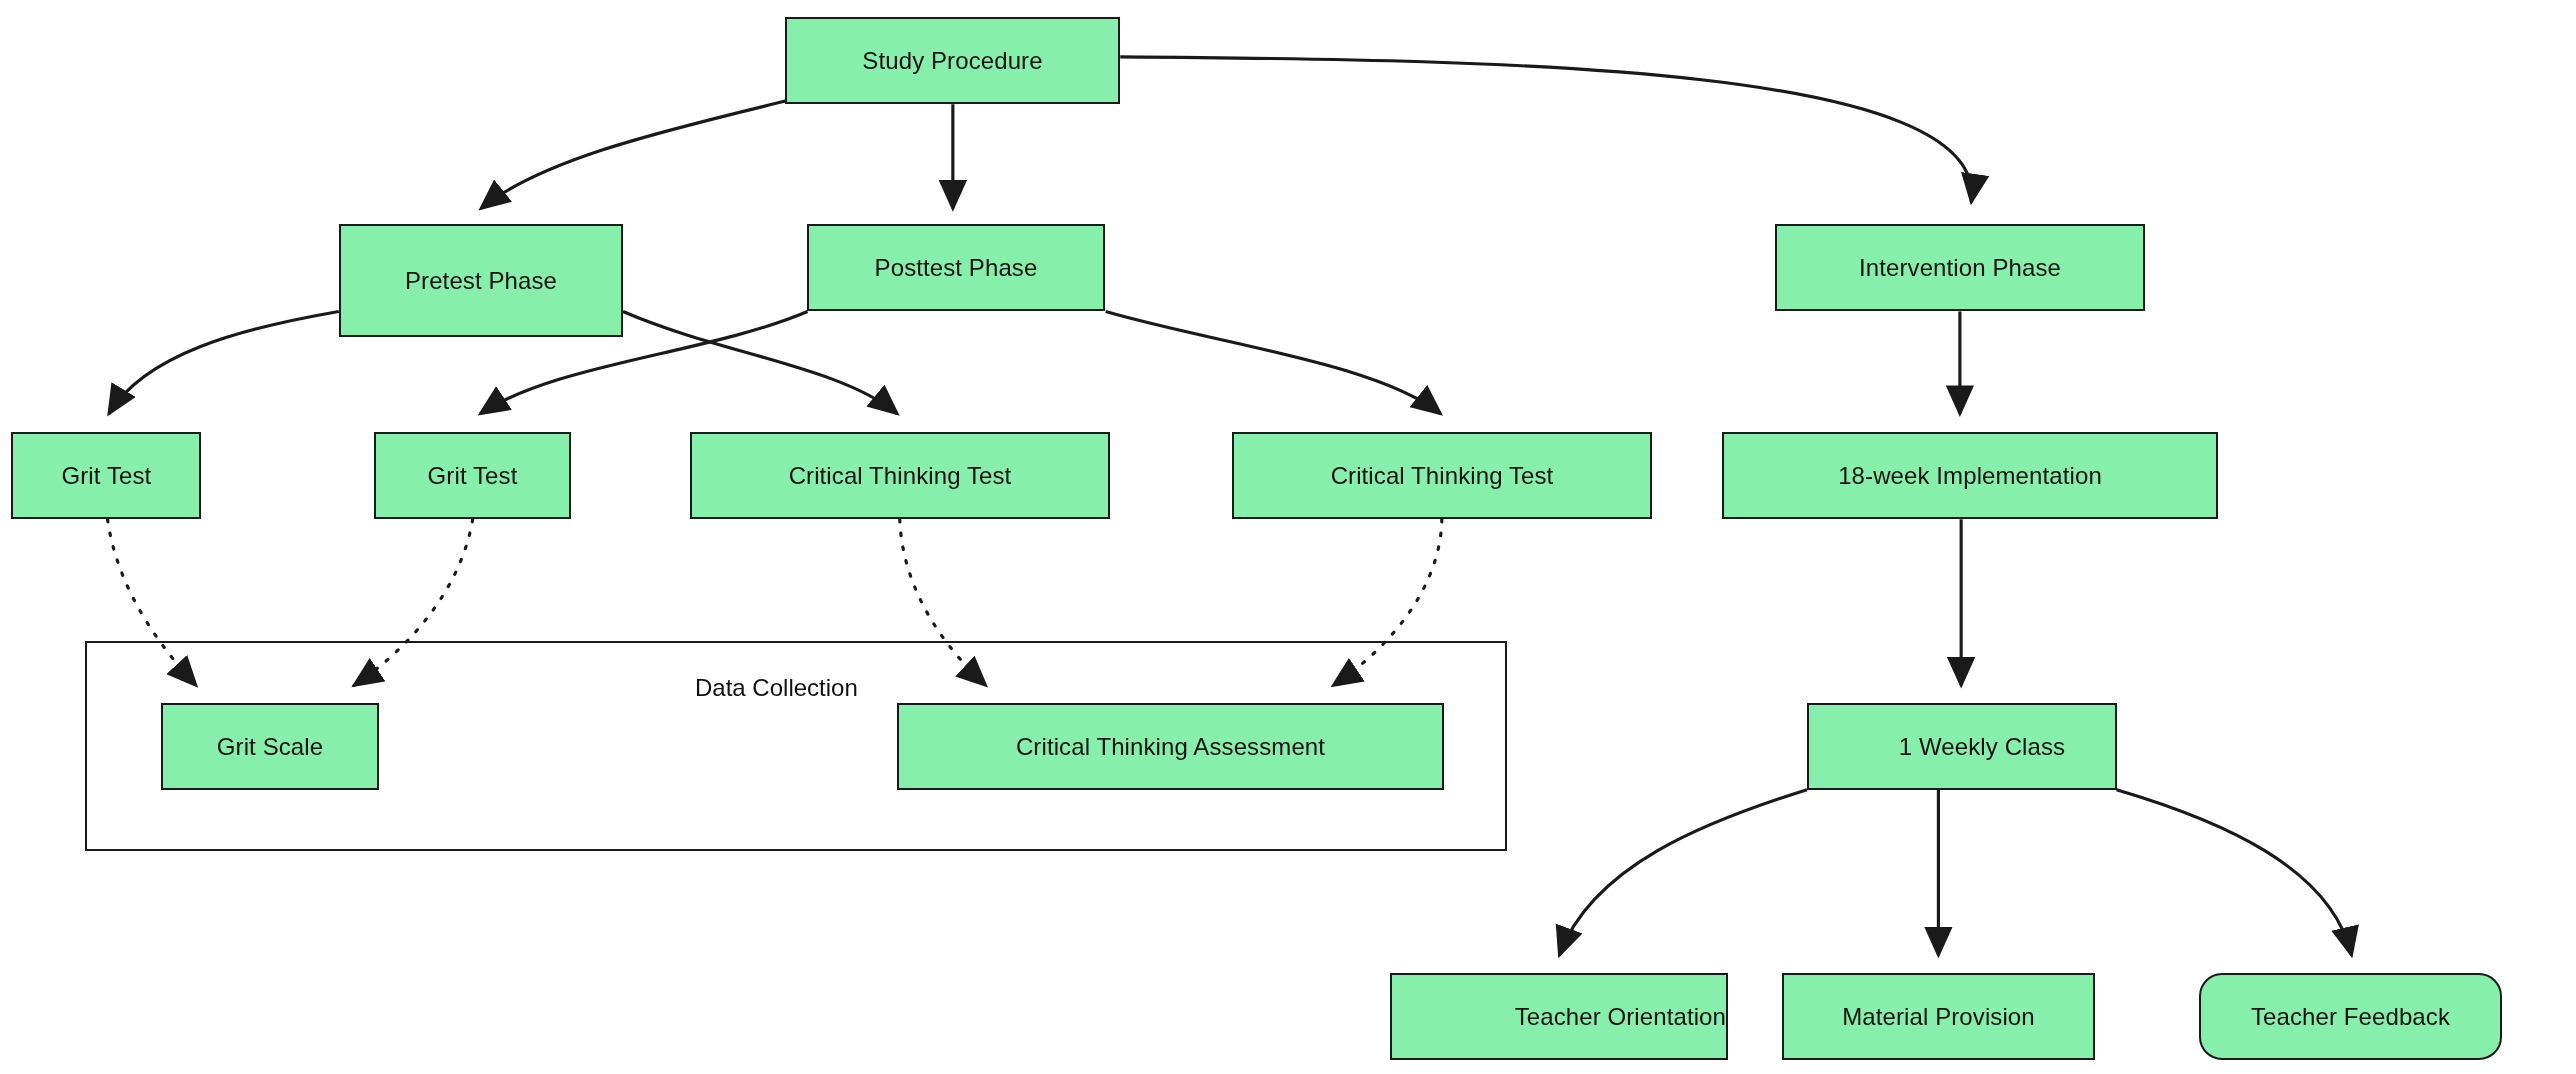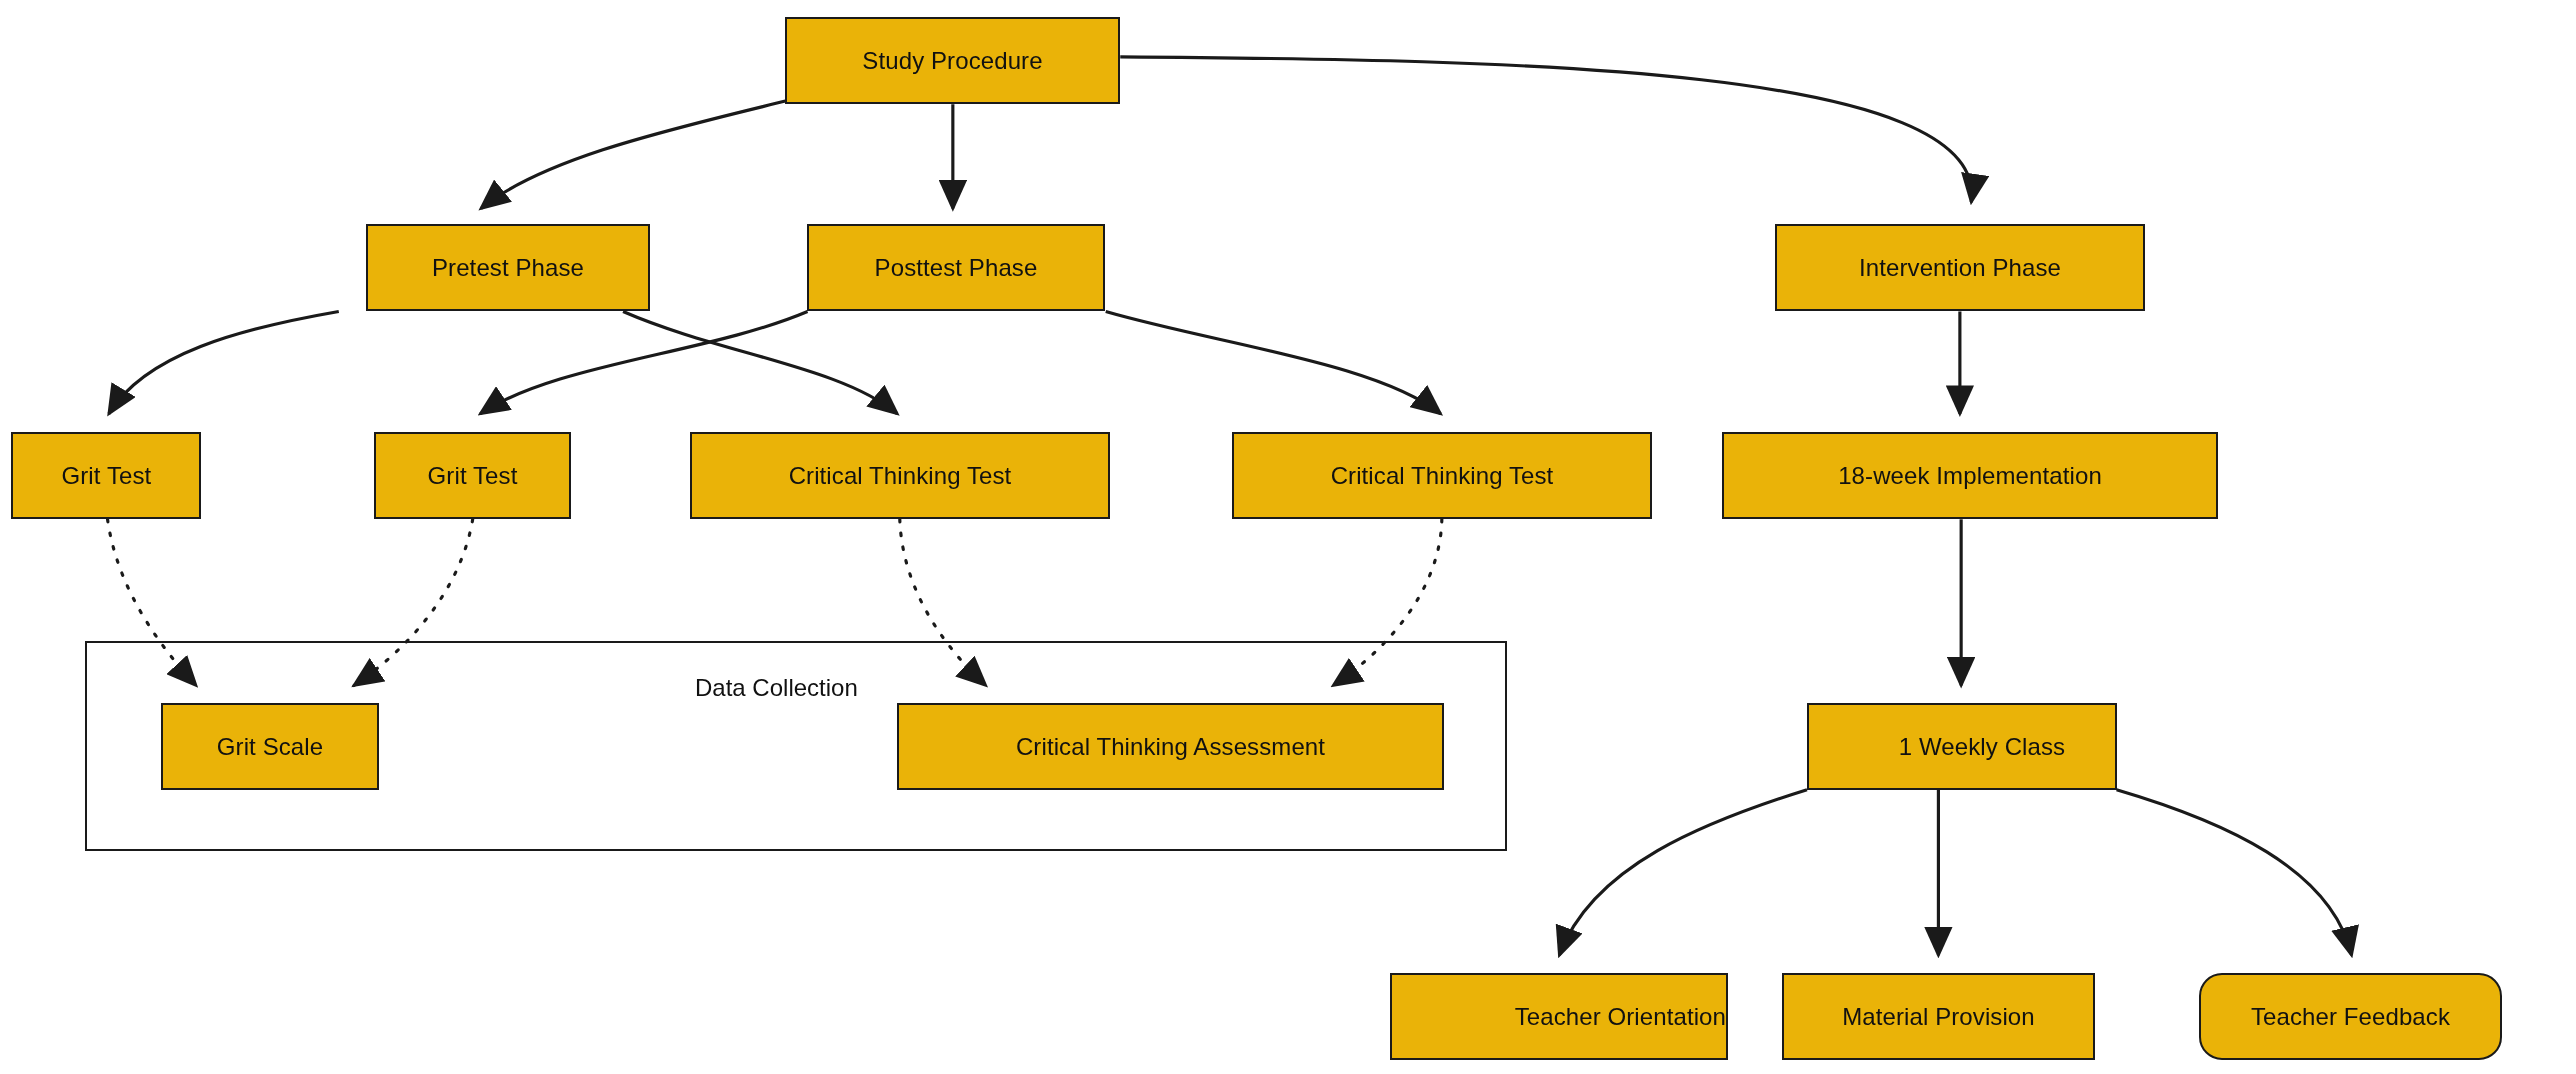--- a/index.html
+++ b/index.html
@@ -19,21 +19,21 @@
     position: absolute;
     left: 0;
     top: 0;
     width: 2576px;
     height: 1074px;
     pointer-events: none;
   }
   .node {
     position: absolute;
     box-sizing: border-box;
-    background: #eab308;
+    background: #86efac;
     border: 2.5px solid #1a1a1a;
     display: flex;
     align-items: center;
     justify-content: center;
     text-align: center;
     color: #111111;
     font-size: 24px;
     font-weight: 400;
     line-height: 1.15;
     letter-spacing: 0.1px;
@@ -99,21 +99,21 @@
     <path d="M 3350,1250 C 3520,1300 3690,1375 3722,1512" fill="none" stroke="#1a1a1a" stroke-width="5" marker-end="url(#arrowhead)"></path>
   </svg>
 
   <div class="cluster" style="left:85px; top:641px; width:1422px; height:210px;"></div>
   <div class="cluster-label" style="left:695px; top:674px;">Data Collection</div>
 
   <div class="node" style="left:785px; top:17px; width:335px; height:87px;">
     <span>Study Procedure</span>
   </div>
 
-  <div class="node" style="left:339px; top:224px; width:284px; height:87px;margin-left:27px;">
+  <div class="node" style="left:339px; top:224px; width:284px; height:113px;">
     <span>Pretest Phase</span>
   </div>
 
   <div class="node" style="left:807px; top:224px; width:298px; height:87px;">
     <span>Posttest Phase</span>
   </div>
 
   <div class="node" style="left:1775px; top:224px; width:370px; height:87px;">
     <span>Intervention Phase</span>
   </div>

